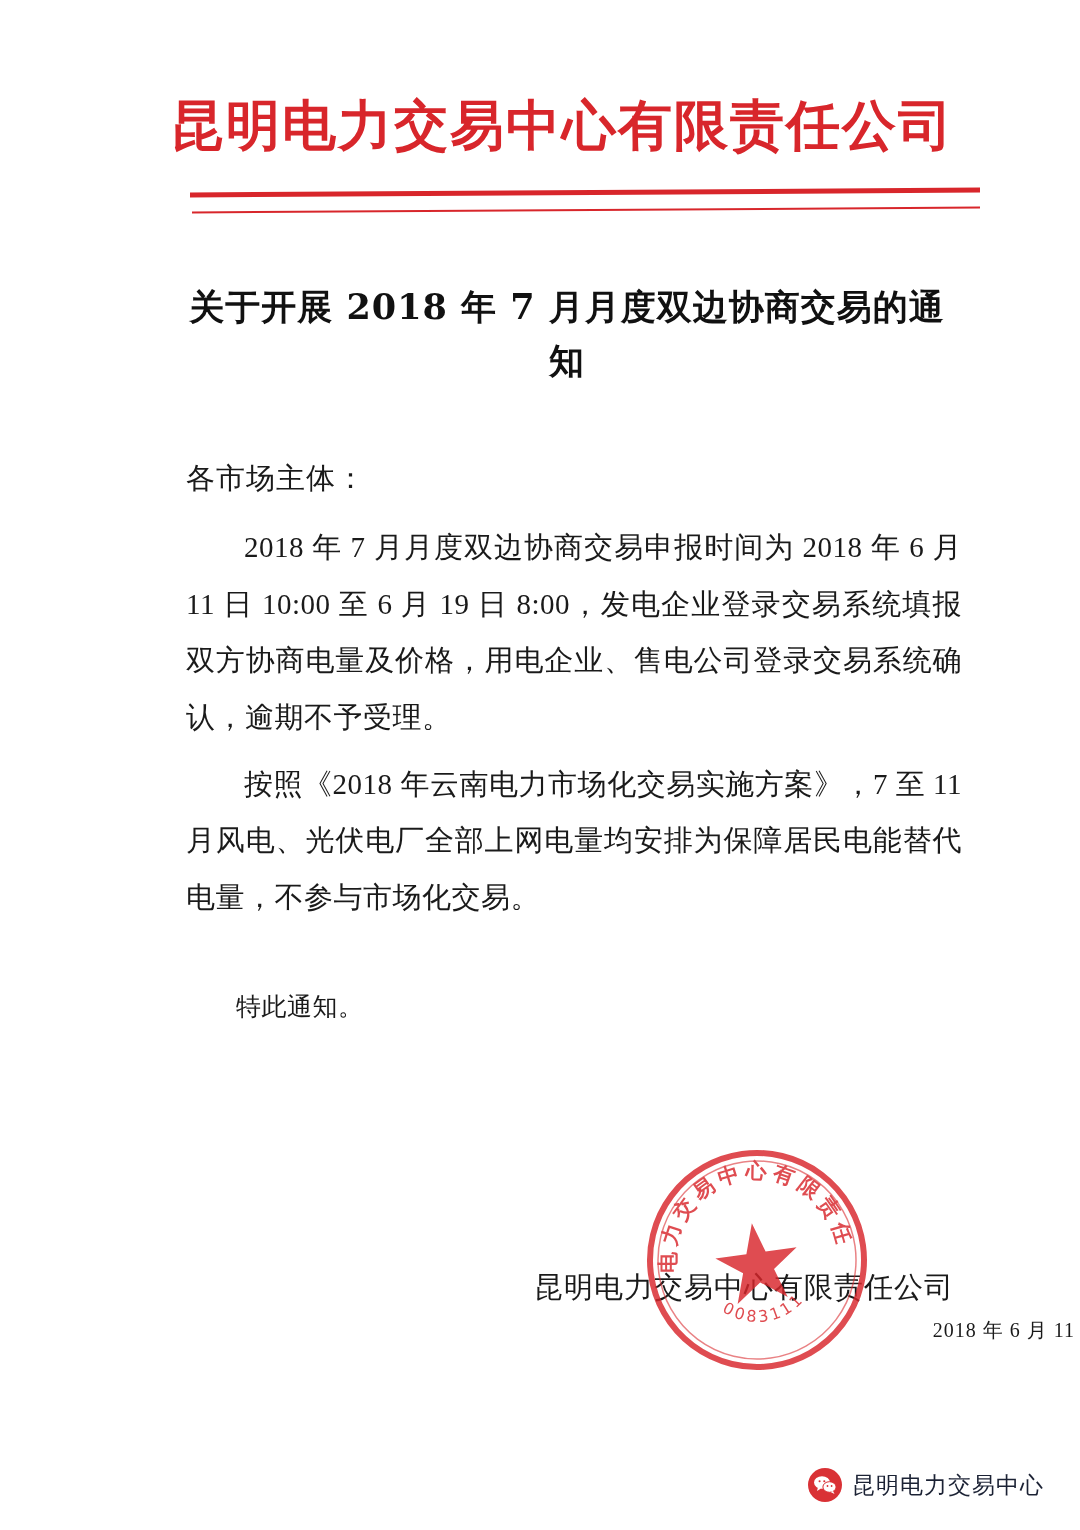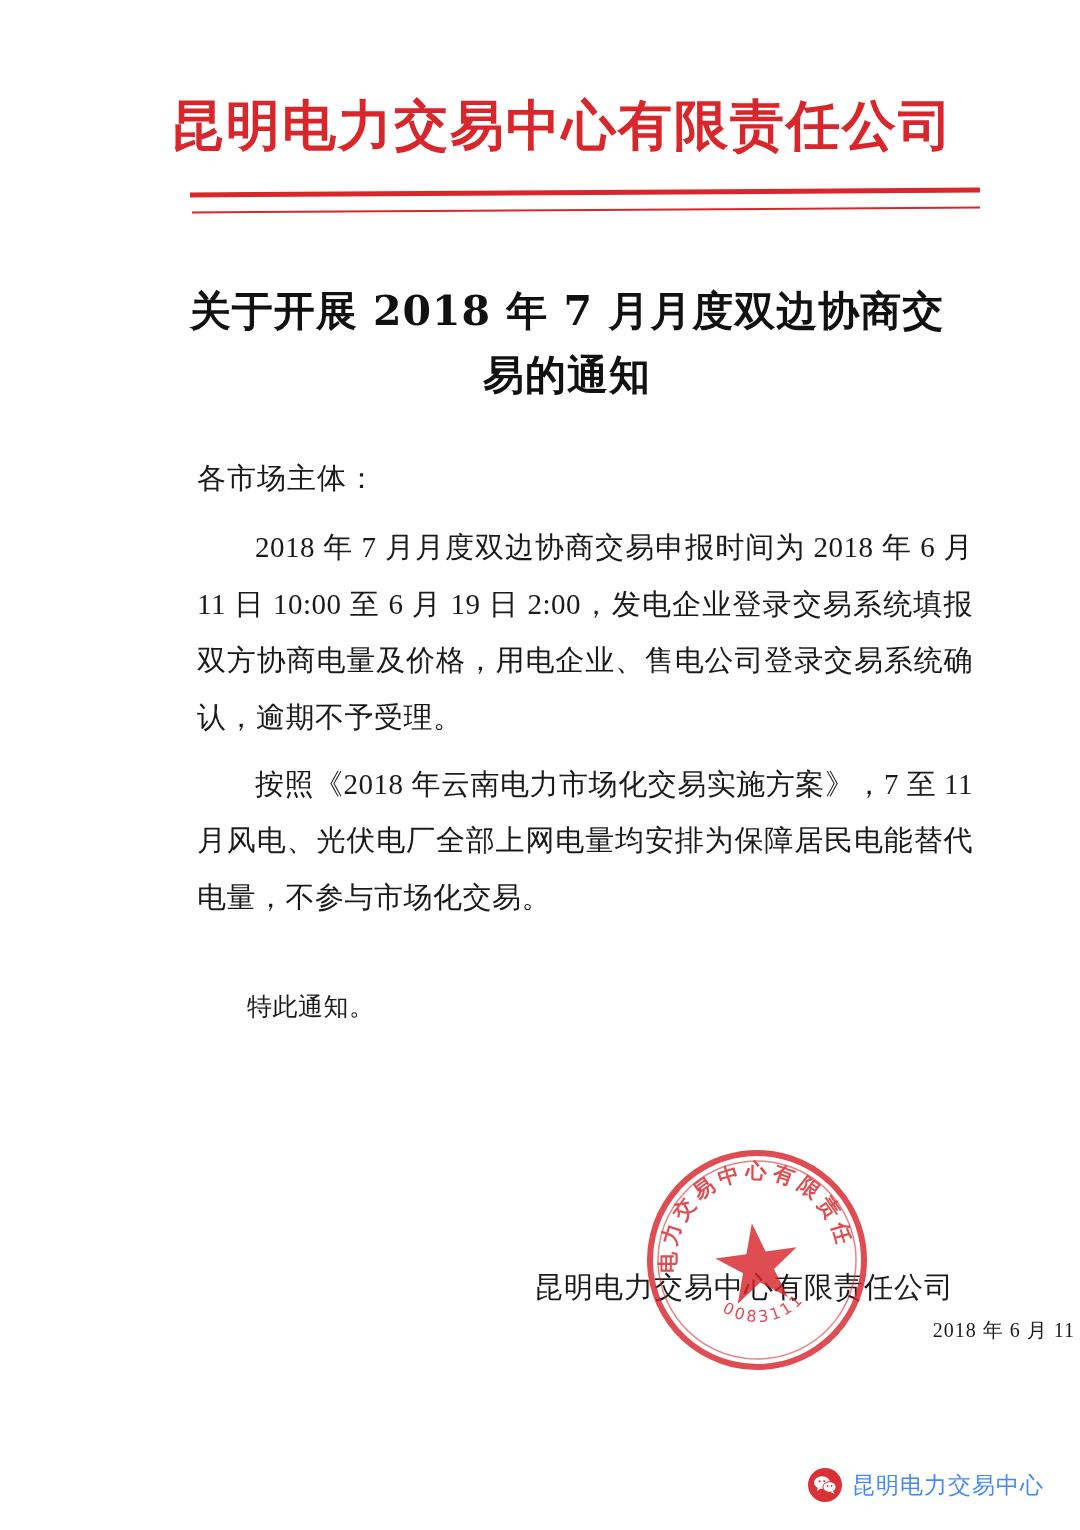--- a/index.html
+++ b/index.html
@@ -61,31 +61,31 @@
 
   
   .doc-title {
     position: absolute;
     top: 280px;
     left: 165px;
     width: 760px;
     text-align: center;
     font-family: "DejaVu Serif", "Liberation Serif", serif;
     font-weight: bold;
-    font-size: 41px;
+    font-size: 35px;
     line-height: 1.55;
     letter-spacing: 1px;
     color: #111;
   }
 
   
   .body-block {
     position: absolute;
     top: 455px;
-    left: 175px;
+    left: 164px;
     width: 776px;
   }
   .salutation {
     font-size: 29px;
     line-height: 1.6;
     letter-spacing: 1px;
     margin-bottom: 18px;
   }
   p.para {
     font-size: 29px;
@@ -155,21 +155,21 @@
     background: #d8262b;
     position: relative;
     flex: 0 0 auto;
   }
   .wechat-badge svg {
     position: absolute;
     top: 7px;
     left: 5px;
   }
   .footer-text {
-    color: #3b82f6;
+    color: #0f172a;
     font-size: 23px;
     letter-spacing: 1px;
     font-family: Liberation Mono, monospace;
   }
 </style>
 </head>
 <body>
 
 <div class="page">
 
@@ -177,21 +177,21 @@
     <div class="letterhead-title">昆明电力交易中心有限责任公司</div>
   </div>
   <div class="rule-thick"></div>
   <div class="rule-thin"></div>
 
   <div class="doc-title">关于开展 2018 年 7 月月度双边协商交易的通知</div>
 
   <div class="body-block">
     <div class="salutation">各市场主体：</div>
 
-    <p class="para">2018 年 7 月月度双边协商交易申报时间为 2018 年 6 月 11 日 10:00 至 6 月 19 日 2:00，发电企业登录交易系统填报双方协商电量及价格，用电企业、售电公司登录交易系统确认，逾期不予受理。</p>
+    <p class="para">2018 年 7 月月度双边协商交易申报时间为 2018 年 6 月 11 日 10:00 至 6 月 19 日 8:00，发电企业登录交易系统填报双方协商电量及价格，用电企业、售电公司登录交易系统确认，逾期不予受理。</p>
 
 
     <p class="para">按照《2018 年云南电力市场化交易实施方案》，7 至 11 月风电、光伏电厂全部上网电量均安排为保障居民电能替代电量，不参与市场化交易。</p>
 
     <p class="closing">特此通知。</p>
   </div>
 
   <div class="signature">
     <div class="sig-line">昆明电力交易中心有限责任公司</div>
     <div class="sig-date">2018 年 6 月 11 日</div>

